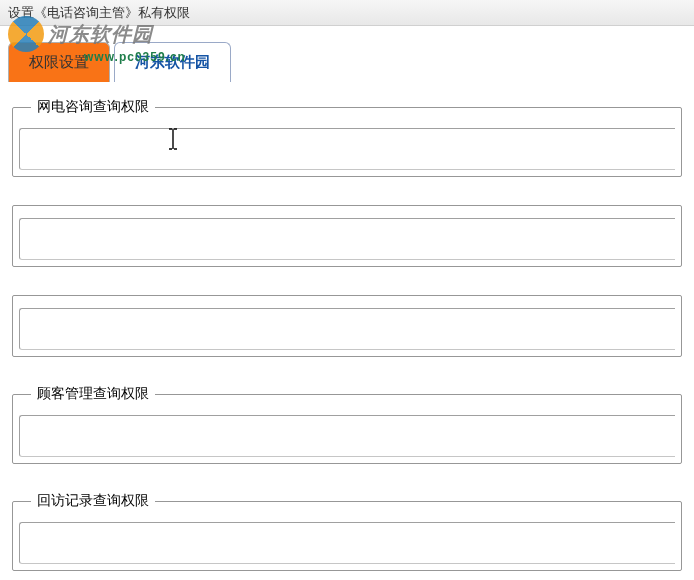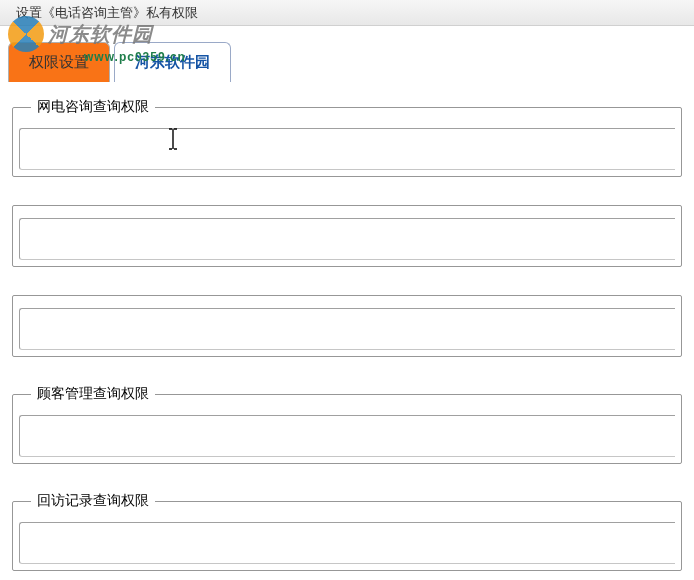--- a/index.html
+++ b/index.html
@@ -10,21 +10,21 @@
       width: 694px;
       height: 580px;
       overflow: hidden;
       position: relative;
     }
 
     .titlebar {
       height: 26px;
       background: linear-gradient(#f6f6f6, #e8e8e8);
       border-bottom: 1px solid #d0d0d0;
-      padding: 4px 16px;
+      padding: 4px 8px;
       font-size: 13px;
       color: #333;
       display: flex;
       align-items: center;
     }
 
     .watermark {
       position: absolute;
       top: 18px;
       left: 8px;

